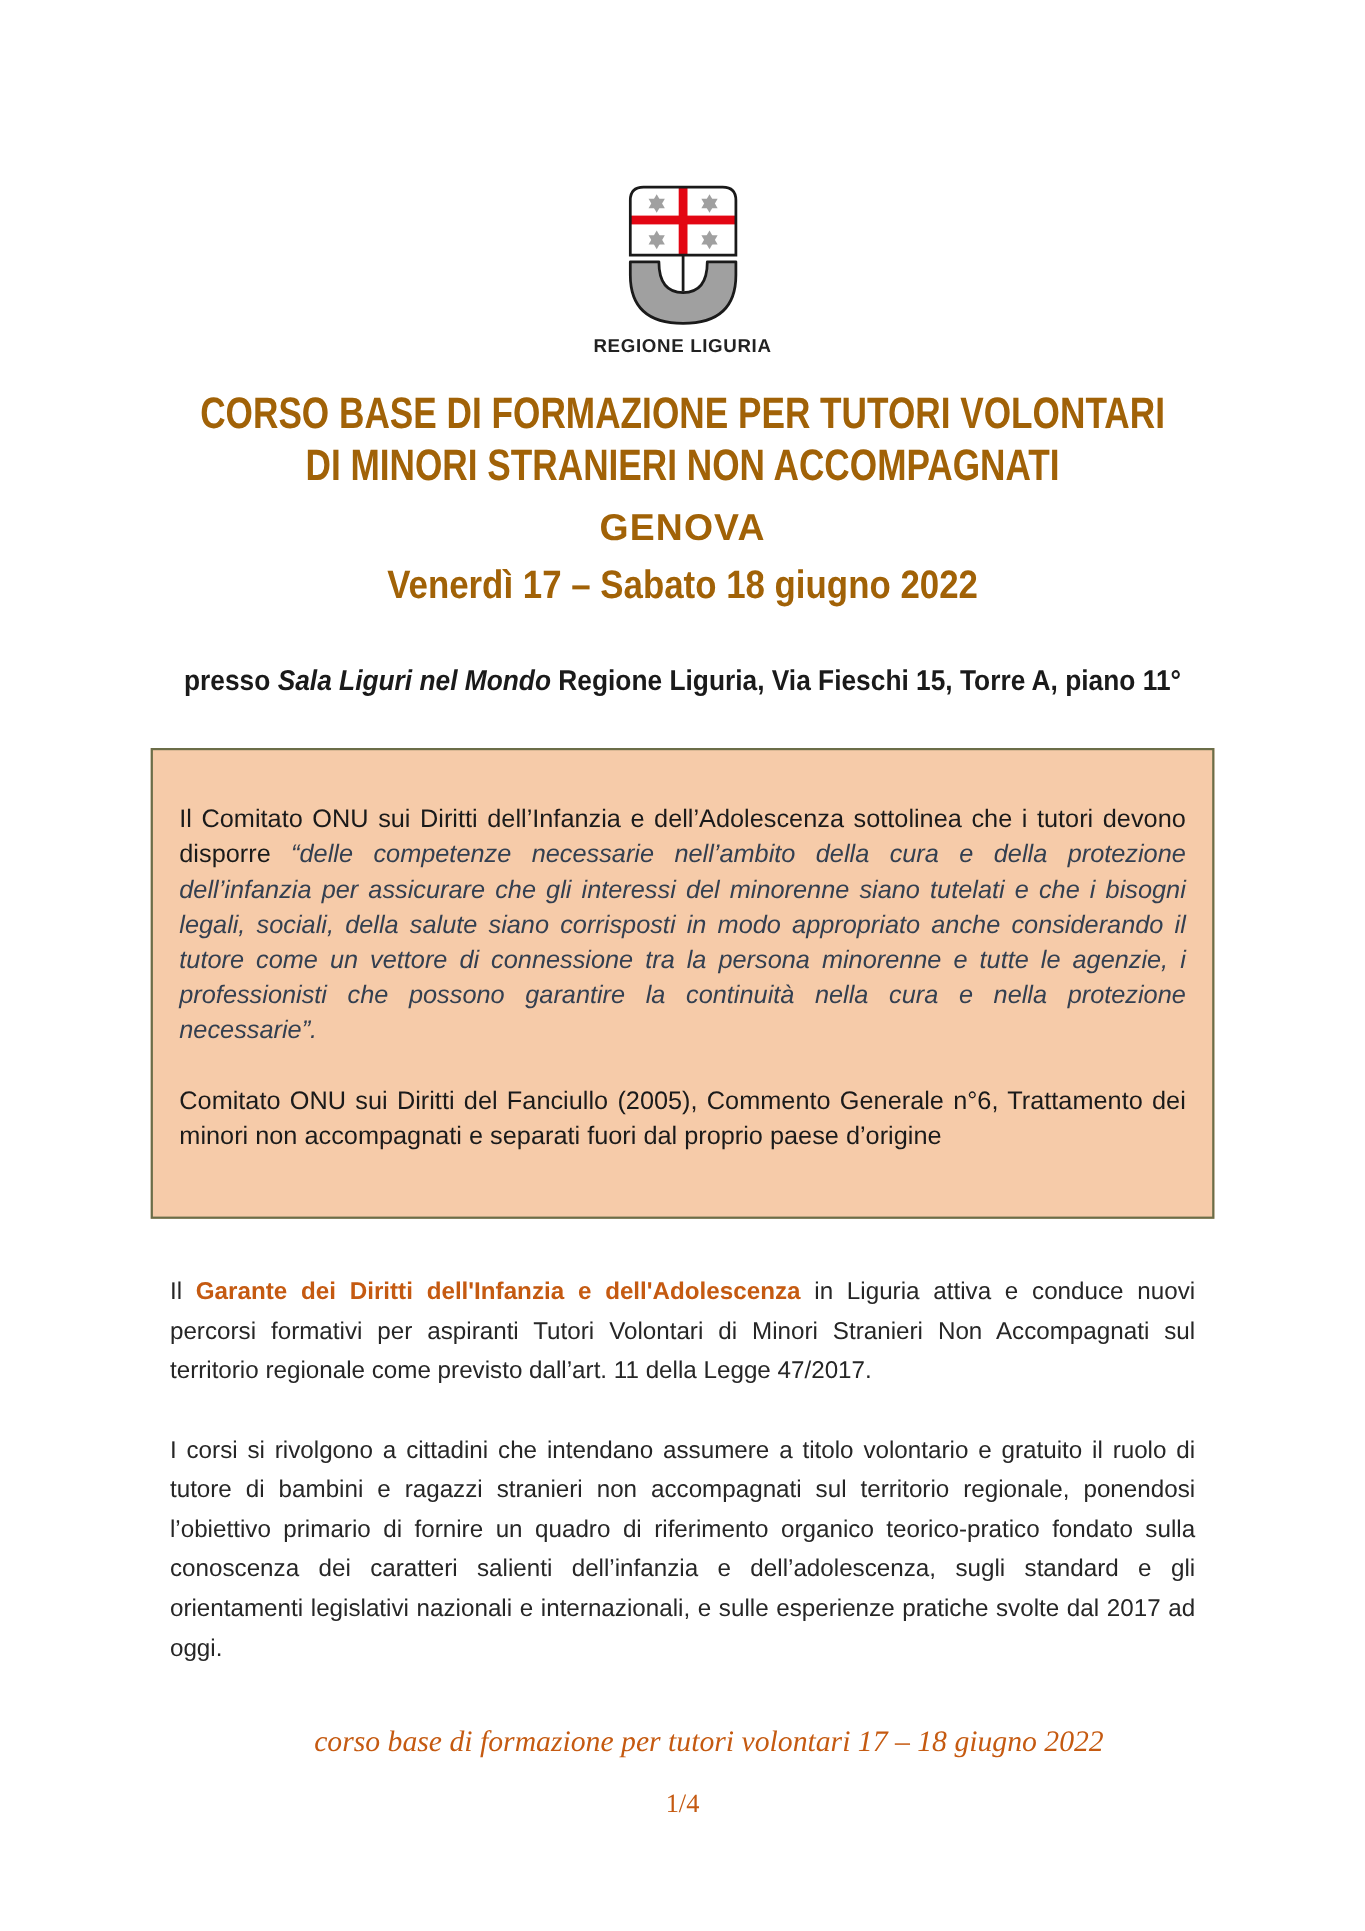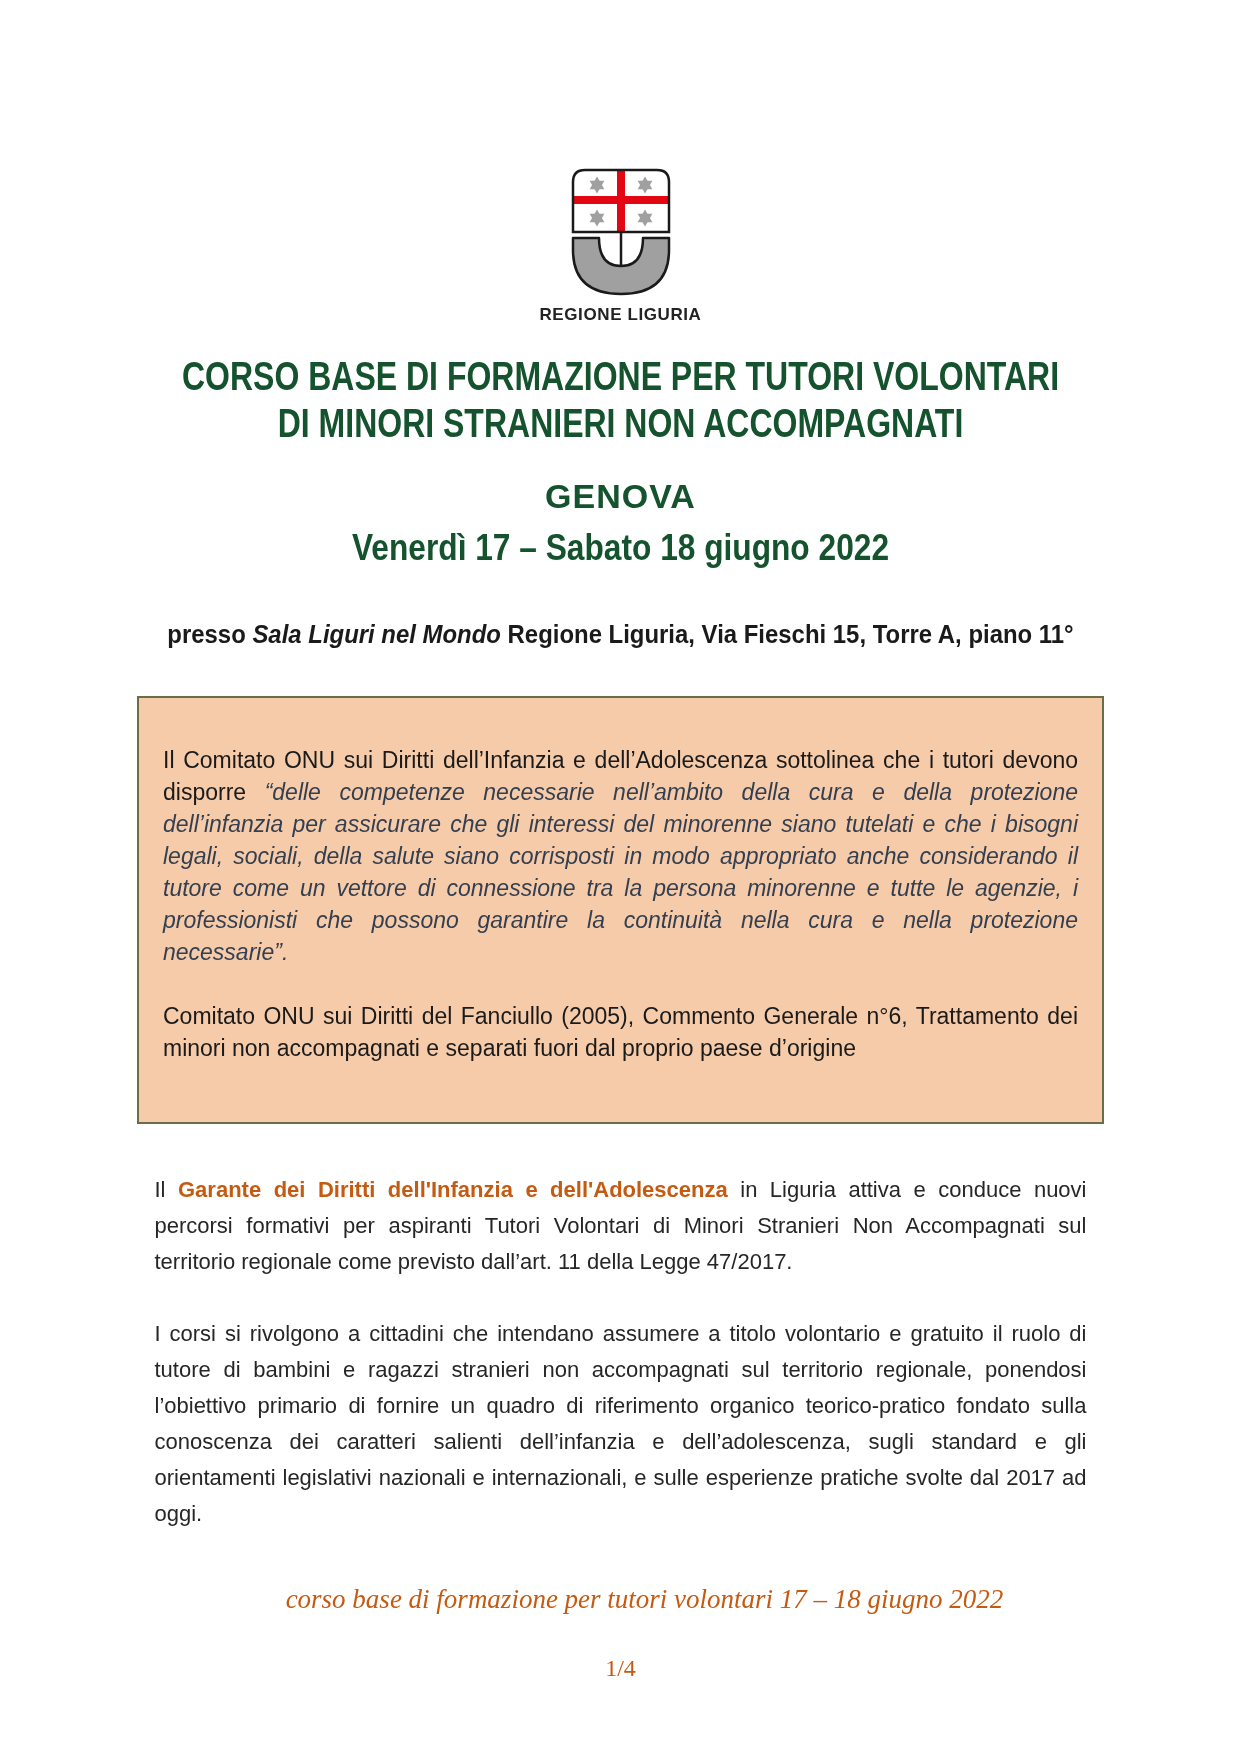--- a/index.html
+++ b/index.html
@@ -32,32 +32,32 @@
     font-size: 17px;
     font-weight: bold;
     letter-spacing: 0.6px;
     color: #222222;
   }
 
   
   .title-block {
     margin-top: 28px;
     text-align: center;
-    color: #14532d;
+    color: #a16207;
     font-weight: bold;
   }
   .title-line {
     font-size: 40px;
     line-height: 47px;
     transform: scaleX(0.8);
     transform-origin: center;
     white-space: nowrap;
   }
   .title-city {
-    margin-top: 30px;
+    margin-top: 14px;
     font-size: 34px;
     line-height: 38px;
     letter-spacing: 1px;
     text-align: center;
   }
   .title-dates {
     margin-top: 14px;
     font-size: 36px;
     line-height: 38px;
     transform: scaleX(0.88);
@@ -132,21 +132,21 @@
   .footer-caption {
     margin: 52px 0 0;
     text-align: center;
     font-family: "Liberation Serif", serif;
     font-style: italic;
     font-size: 27px;
     color: #C55A11;
     padding-left: 48px;
   }
   .footer-page {
-    margin: 40px 0 0;
+    margin: 28px 0 0;
     text-align: center;
     font-family: "Liberation Serif", serif;
     font-size: 24px;
     color: #C55A11;
   }
 </style>
 </head>
 <body>
 
 <div class="page">

